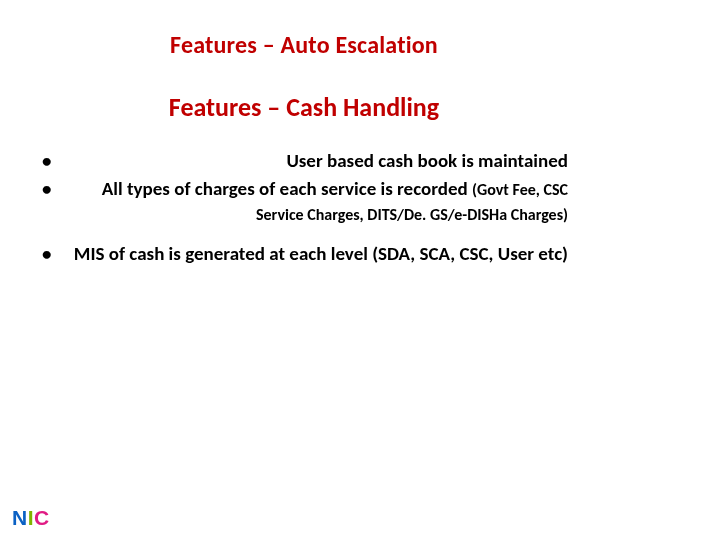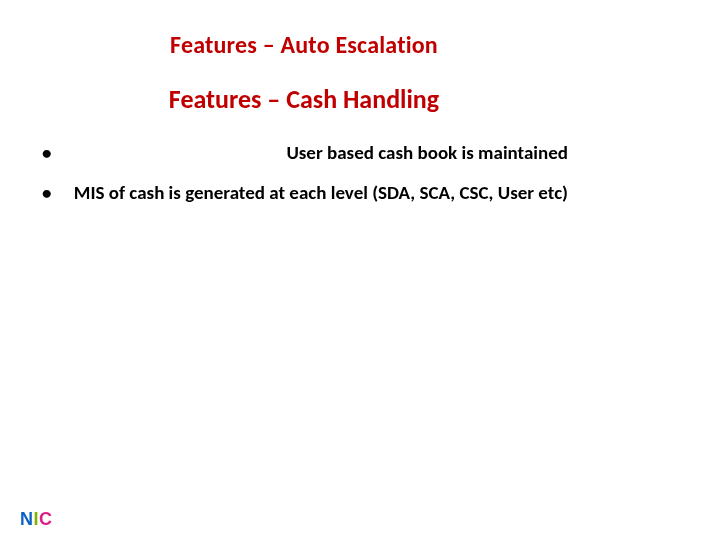--- a/index.html
+++ b/index.html
@@ -22,21 +22,21 @@
     text-align: center;
     font-weight: 700;
     font-size: 24px;
     margin: 10px 0 18px 0;
     letter-spacing: 0.2px;
   }
   .heading2 {
     text-align: center;
     font-weight: 700;
     font-size: 26px;
-    margin: 24px 0 25px 0;
+    margin: 32px 0 25px 0;
   }
   .bullets {
     list-style: none;
     padding: 0 10px 0 10px;
     margin: 0;
   }
   .bullets li {
     position: relative;
     padding-left: 20px;
     font-size: 19px;
@@ -58,25 +58,25 @@
     text-align: right;
     font-size: 19px;
     margin-bottom: 2px;
   }
   .subnote {
     font-size: 16px;
     font-weight: 700;
   }
   .logo {
     position: absolute;
-    left: 20px;
+    left: 12px;
     bottom: 10px;
     font-family: Arial, sans-serif;
     font-weight: 900;
-    font-size: 18px;
+    font-size: 21px;
     letter-spacing: 0.5px;
   }
   .logo .n1 { color: #0b61c4; }
   .logo .i1 { color: #7fb400; }
   .logo .c1 { color: #e01b84; }
 </style>
 </head>
 <body>
 
 <div class="slide">
@@ -84,20 +84,24 @@
   <div class="heading" id="h1" style="color: rgb(192, 0, 0);">Features – Auto Escalation</div>
 
   <ul class="bullets">
   </ul>
 
   <div class="heading2" id="h2" style="color: rgb(192, 0, 0);">Features – Cash Handling</div>
 
   <div class="block2">
     <ul class="bullets">
       <li>User based cash book is maintained</li>
+      <li>
+        <span>All types of charges of each service is recorded</span>
+        <span class="subnote">(Govt Fee, CSC Service Charges, DITS/De. GS/e-DISHa Charges)</span>
+      </li>
       <li style="margin-top:14px;">MIS of cash is generated at each level (SDA, SCA, CSC, User etc)</li>
     </ul>
   </div>
 
   <div class="logo">
     <span class="n1">N</span><span class="i1">I</span><span class="c1">C</span>
   </div>
 
 </div>
 

